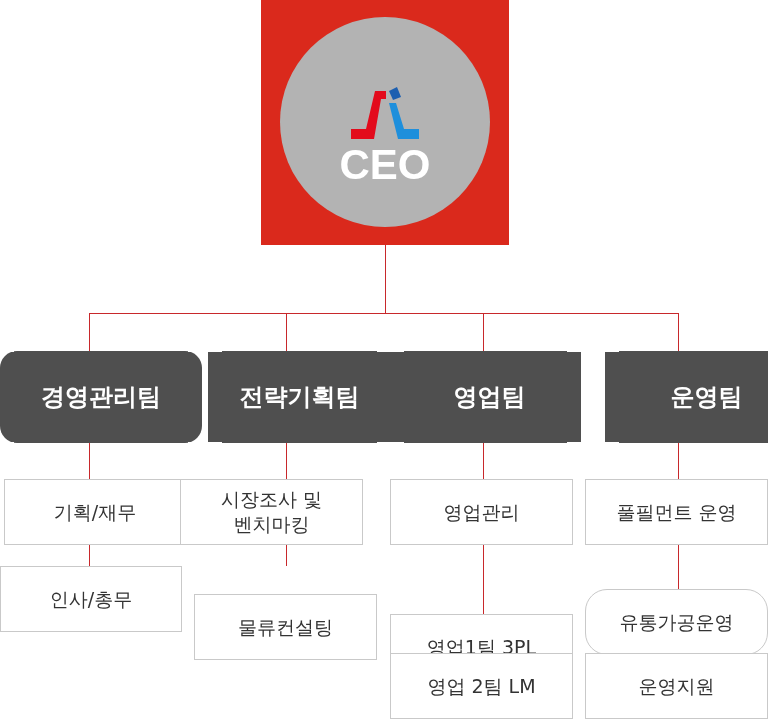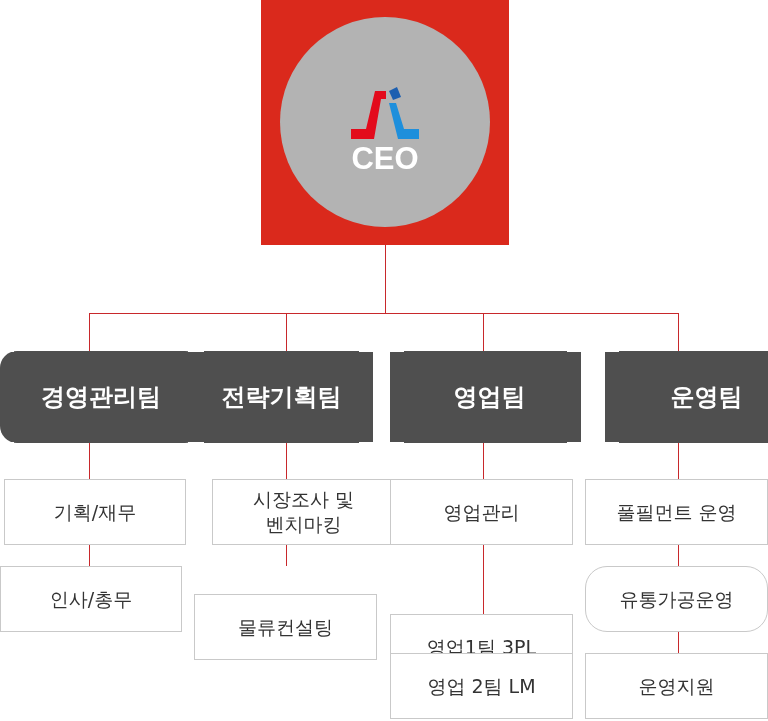--- a/index.html
+++ b/index.html
@@ -5,21 +5,21 @@
     html, body { margin: 0; padding: 0; background: #ffffff; }
     body { width: 768px; height: 721px; position: relative; overflow: hidden;
            font-family: "DejaVu Sans", "Liberation Sans", sans-serif; }
     .ceo-box { position: absolute; left: 261px; top: 0; width: 248px; height: 245px;
                background: #da291c; }
     .ceo-circle { position: absolute; left: 19px; top: 17px; width: 210px; height: 210px;
                   border-radius: 50%; background: #b3b3b3; }
     .ceo-logo { position: absolute; left: 69px; top: 68px; width: 72px; height: 54px; }
     .ceo-label { position: absolute; left: 0; width: 210px; top: 124px; text-align: center;
                  color: #ffffff; font-family: "Liberation Sans", sans-serif; font-weight: bold;
-                 font-size: 31px; letter-spacing: 0px; }
+                 font-size: 42px; letter-spacing: 0px; }
     .line { position: absolute; background: #c8282b; }
     .dept { position: absolute; top: 351px; height: 92px; background: #4f4f4f;
             color: #ffffff; font-weight: bold; font-size: 24px;
             display: flex; align-items: center; justify-content: center;
             clip-path: polygon(0 1px, 14px 1px, 14px 0, calc(100% - 14px) 0, calc(100% - 14px) 1px, 100% 1px, 100% calc(100% - 1px), calc(100% - 14px) calc(100% - 1px), calc(100% - 14px) 100%, 14px 100%, 14px calc(100% - 1px), 0 calc(100% - 1px)); }
     .sub { position: absolute; height: 64px; background: #ffffff; border: 1px solid #c9c9c9;
            box-sizing: content-box; color: #333333; font-size: 19px; line-height: 25px;
            display: flex; align-items: center; justify-content: center; text-align: center; }
   </style>
 </head>
@@ -45,56 +45,56 @@
 <div class="line" style="left:678px; top:313px; width:1px; height:38px;"></div>
 
 <div class="line" style="left:89px; top:443px; width:1px; height:123px;"></div>
 <div class="line" style="left:286px; top:443px; width:1px; height:123px;"></div>
 <div class="line" style="left:483px; top:443px; width:1px; height:210px;"></div>
 <div class="line" style="left:678px; top:443px; width:1px; height:210px;"></div>
 
 <div class="dept" style="left:0; width:202px;border-radius:17px;">
   <span>경영관리팀</span>
 </div>
-<div class="dept" style="left:190px; width:183px;">
+<div class="dept" style="left:208px; width:183px;">
   <span>전략기획팀</span>
 </div>
 <div class="dept" style="left:390px; width:183px;padding-left:8px;">
   <span>영업팀</span>
 </div>
 <div class="dept" style="left:605px; width:203px;">
   <span>운영팀</span>
 </div>
 
 <div class="sub" style="left:4px; top:479px; width:180px;">
   <span>기획/재무</span>
 </div>
 <div class="sub" style="left:0; top:566px; width:180px;">
   <span>인사/총무</span>
 </div>
 
-<div class="sub" style="left:212px; top:479px; width:181px;">
+<div class="sub" style="left:180px; top:479px; width:181px;">
   <span style="white-space:pre-line;">시장조사 및
 벤치마킹</span>
 </div>
 <div class="sub" style="left:194px; top:566px; width:181px;margin-top:28px;">
   <span>물류컨설팅</span>
 </div>
 
 <div class="sub" style="left:390px; top:479px; width:181px;justify-content:center;">
   <span>영업관리</span>
 </div>
 <div class="sub" style="left:390px; top:566px; width:181px;margin-top:48px;">
   <span>영업1팀 3PL</span>
 </div>
 <div class="sub" style="left:390px; top:653px; width:181px;">
   <span>영업 2팀 LM</span>
 </div>
 
 <div class="sub" style="left:585px; top:479px; width:181px;">
   <span>풀필먼트 운영</span>
 </div>
-<div class="sub" style="left:585px; top:566px; width:181px;border-radius:22px;">
+<div class="sub" style="left:585px; top:589px; width:181px;border-radius:22px;">
   <span>유통가공운영</span>
 </div>
 <div class="sub" style="left:585px; top:653px; width:181px;">
   <span>운영지원</span>
 </div>
 
 </body></html>

